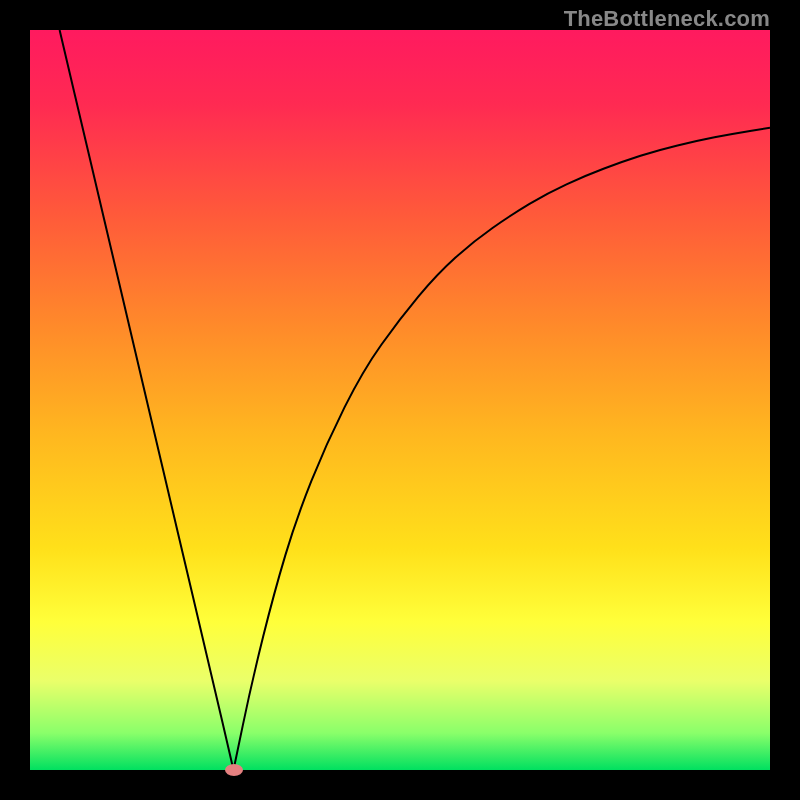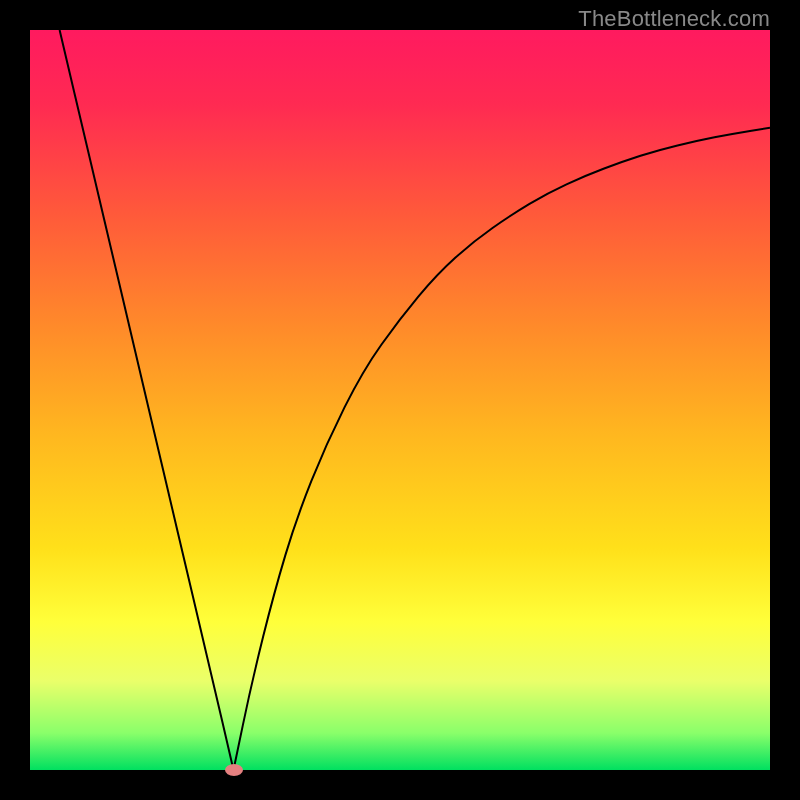--- a/index.html
+++ b/index.html
@@ -35,21 +35,21 @@
       #8aff6a 95%,
       #00e060 100%
     );
   }
   .attribution {
     position: absolute;
     top: 6px;
     right: 30px;
     color: #888888;
     font-size: 22px;
-    font-weight: 400;
+    font-weight: 700;
     letter-spacing: 0.2px;
     margin-left: 28px;
   }
   svg.overlay {
     position: absolute;
     left: 0;
     top: 0;
     width: 740px;
     height: 740px;
     pointer-events: none;

